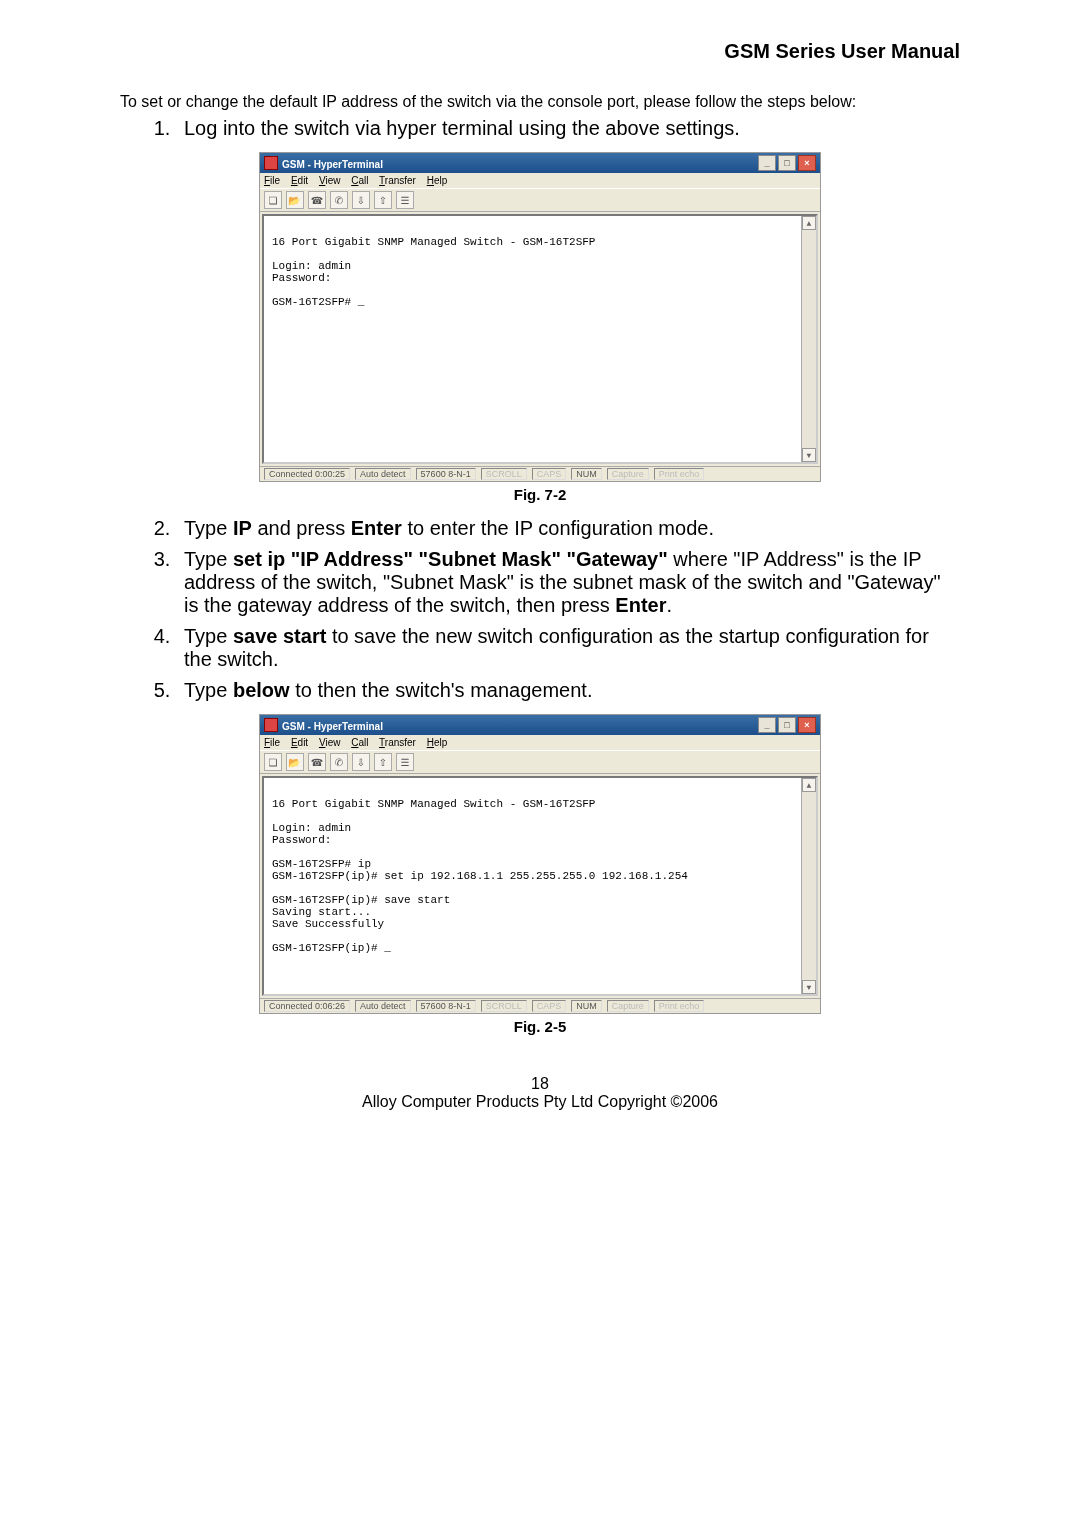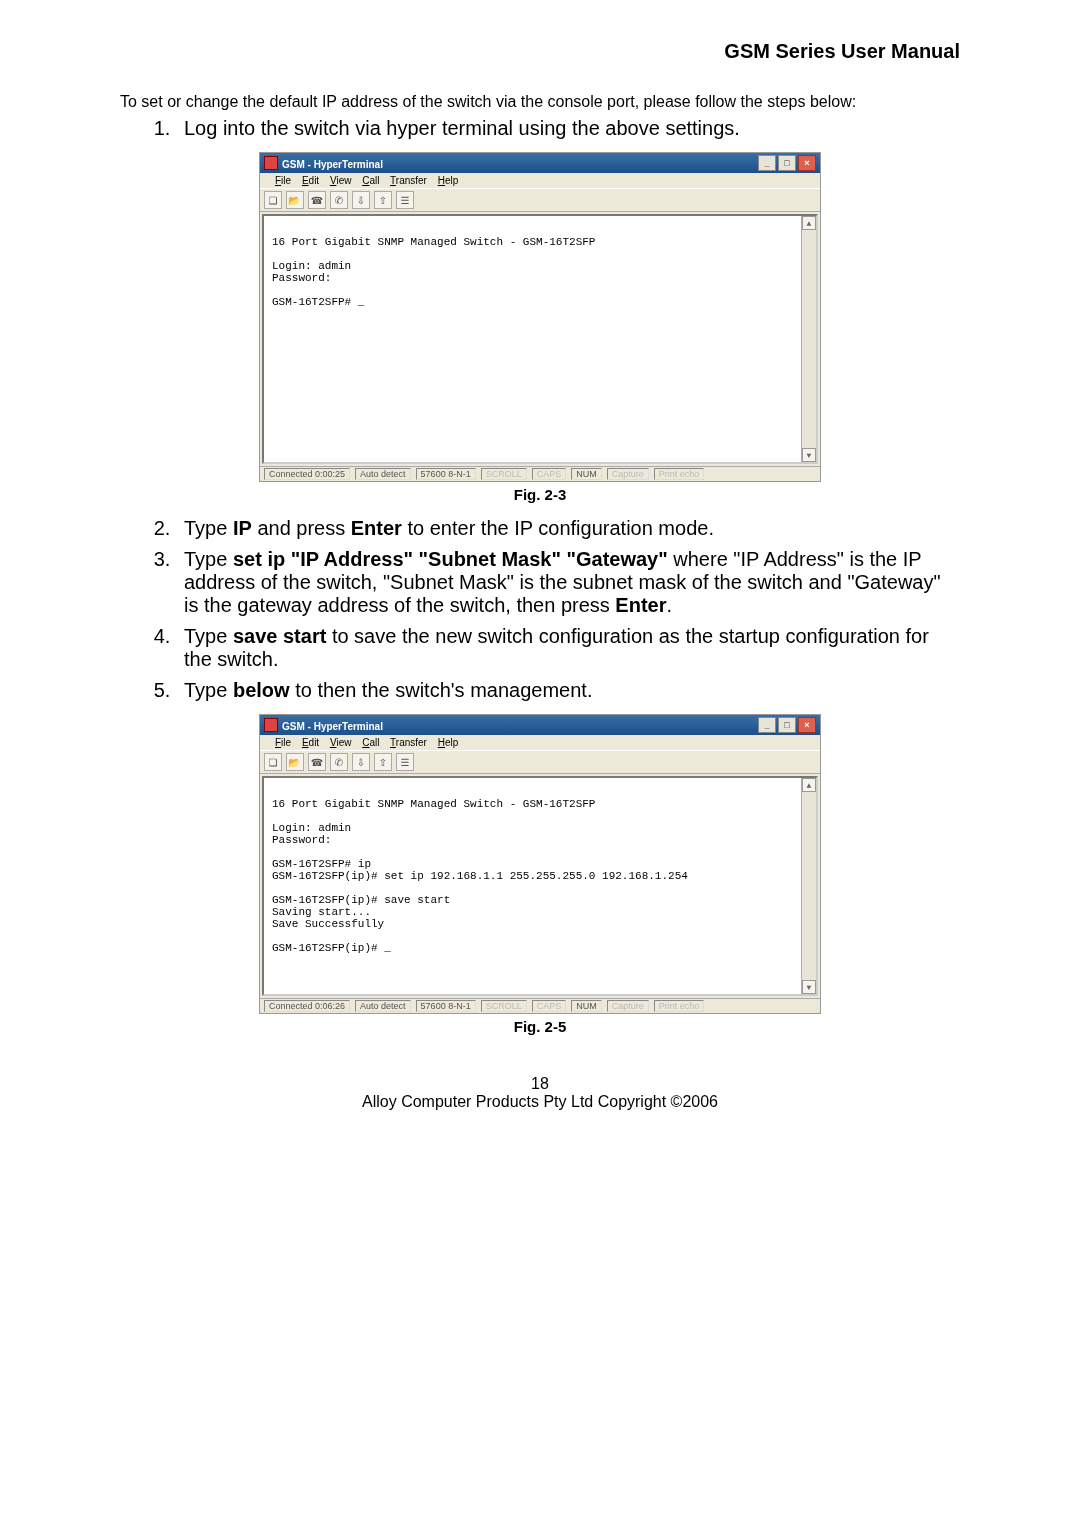--- a/index.html
+++ b/index.html
@@ -52,21 +52,21 @@
   .ht-icon {
     width:12px;height:12px;background:#d44;border:1px solid #800;display:inline-block;
   }
   .ht-buttons { display:flex; gap:2px; }
   .ht-btn {
     width:16px;height:14px;background:#e8e4d8;border:1px solid #888;font-size:9px;
     display:flex;align-items:center;justify-content:center;color:#333;font-weight:bold;
   }
   .ht-btn.close { background:#e06050;color:#fff;border-color:#a03020; }
   .ht-menubar {
-    background:#ece9d8;padding:2px 4px;color:#000;font-size:10px;margin-left:11px;
+    background:#ece9d8;padding:2px 4px;color:#000;font-size:10px;
   }
   .ht-menubar span { margin-right:8px; }
   .ht-menubar span u { text-decoration: underline; }
   .ht-toolbar {
     background:#ece9d8;border-top:1px solid #fff;border-bottom:1px solid #aaa;
     padding:2px 4px;display:flex;gap:4px;
   }
   .tb-btn {
     width:16px;height:16px;border:1px solid #aaa;background:#f5f3eb;font-size:10px;
     display:flex;align-items:center;justify-content:center;color:#555;
@@ -148,21 +148,21 @@
       <span>Connected 0:00:25</span>
       <span>Auto detect</span>
       <span>57600 8-N-1</span>
       <span class="dim">SCROLL</span>
       <span class="dim">CAPS</span>
       <span>NUM</span>
       <span class="dim">Capture</span>
       <span class="dim">Print echo</span>
     </div>
   </div>
-  <div class="fig-caption">Fig. 2-3</div>
+  <div class="fig-caption">Fig. 7-2</div>
 
   <ol class="steps" start="2">
     <li>
       <span>Type </span><b>IP</b><span> and press </span><b>Enter</b><span> to enter the IP configuration mode.</span>
     </li>
     <li>
       <span>Type </span><b>set ip "IP Address" "Subnet Mask" "Gateway"</b><span> where "IP Address" is the IP address of the switch, "Subnet Mask" is the subnet mask of the switch and "Gateway" is the gateway address of the switch, then press </span><b>Enter</b><span>.</span>
     </li>
     <li>
       <span>Type </span><b>save start</b><span> to save the new switch configuration as the startup configuration for the switch.</span>

